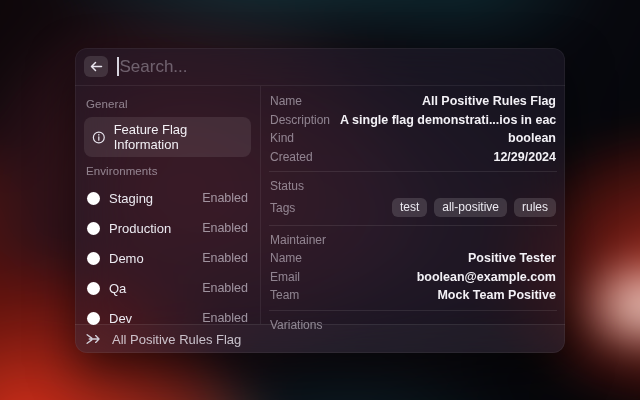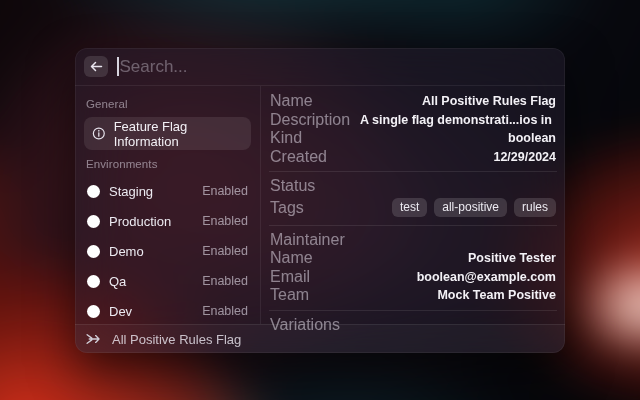--- a/index.html
+++ b/index.html
@@ -42,33 +42,33 @@
     font-family:inherit; font-size:17px; color:#e9e6ef; }
   .search-input::placeholder { color:rgba(224,219,232,0.38); }
 
   
   .content { flex:1; display:flex; min-height:0; }
   .sidebar { width:186px; flex:0 0 186px; border-right:1px solid rgba(255,255,255,0.07);
     padding:8px 9px 0 9px; }
   .section-label { font-size:11.5px; color:rgba(233,228,240,0.52); letter-spacing:0.1px; }
   .sidebar .section-label { margin:4px 0 7px 2px; }
   .sidebar .env-label { margin:8px 0 6px 2px; }
-  .side-item { height:33px; border-radius:8px; background:rgba(255,255,255,0.09);
+  .side-item { height:40px; border-radius:8px; background:rgba(255,255,255,0.09);
     display:flex; align-items:center; gap:8px; padding:0 8px; cursor:pointer; }
   .side-item .label { font-size:13px; color:#f2f0f5; }
   .env-row { height:30px; display:flex; align-items:center; gap:9px; padding:0 3px 0 3px;
     border-radius:8px; cursor:pointer; }
   .env-dot { width:13px; height:13px; border-radius:50%; background:#ffffff; flex:0 0 auto; }
   .env-name { font-size:13px; color:#eceaf1; flex:1; }
   .env-state { font-size:12.5px; color:rgba(233,228,240,0.6); }
 
   
   .detail { flex:1; padding:6px 8px 0 8px; min-width:0; }
   .drow { height:18.5px; display:flex; align-items:center; gap:10px; padding:0 1px; }
-  .drow .dlabel { font-size:16px; color:rgba(233,228,240,0.52); flex:0 0 auto; }
+  .drow .dlabel { font-size:12px; color:rgba(233,228,240,0.52); flex:0 0 auto; }
   .drow .dvalue { flex:1; text-align:right; font-size:12.5px; font-weight:bold;
     color:#f3f1f6; white-space:nowrap; overflow:hidden; }
   .drow.header-row .dlabel { color:rgba(233,228,240,0.52); }
   .ddivider { height:1px; background:rgba(255,255,255,0.09); margin:5px 0; }
   .tags-row { height:24px; }
   .tags-wrap { flex:1; display:flex; justify-content:flex-end; gap:7px; }
   .tag { background:rgba(255,255,255,0.14); border-radius:6px; padding:3px 8px;
     font-size:12px; color:#eceaf1; line-height:13px; }
 
   

